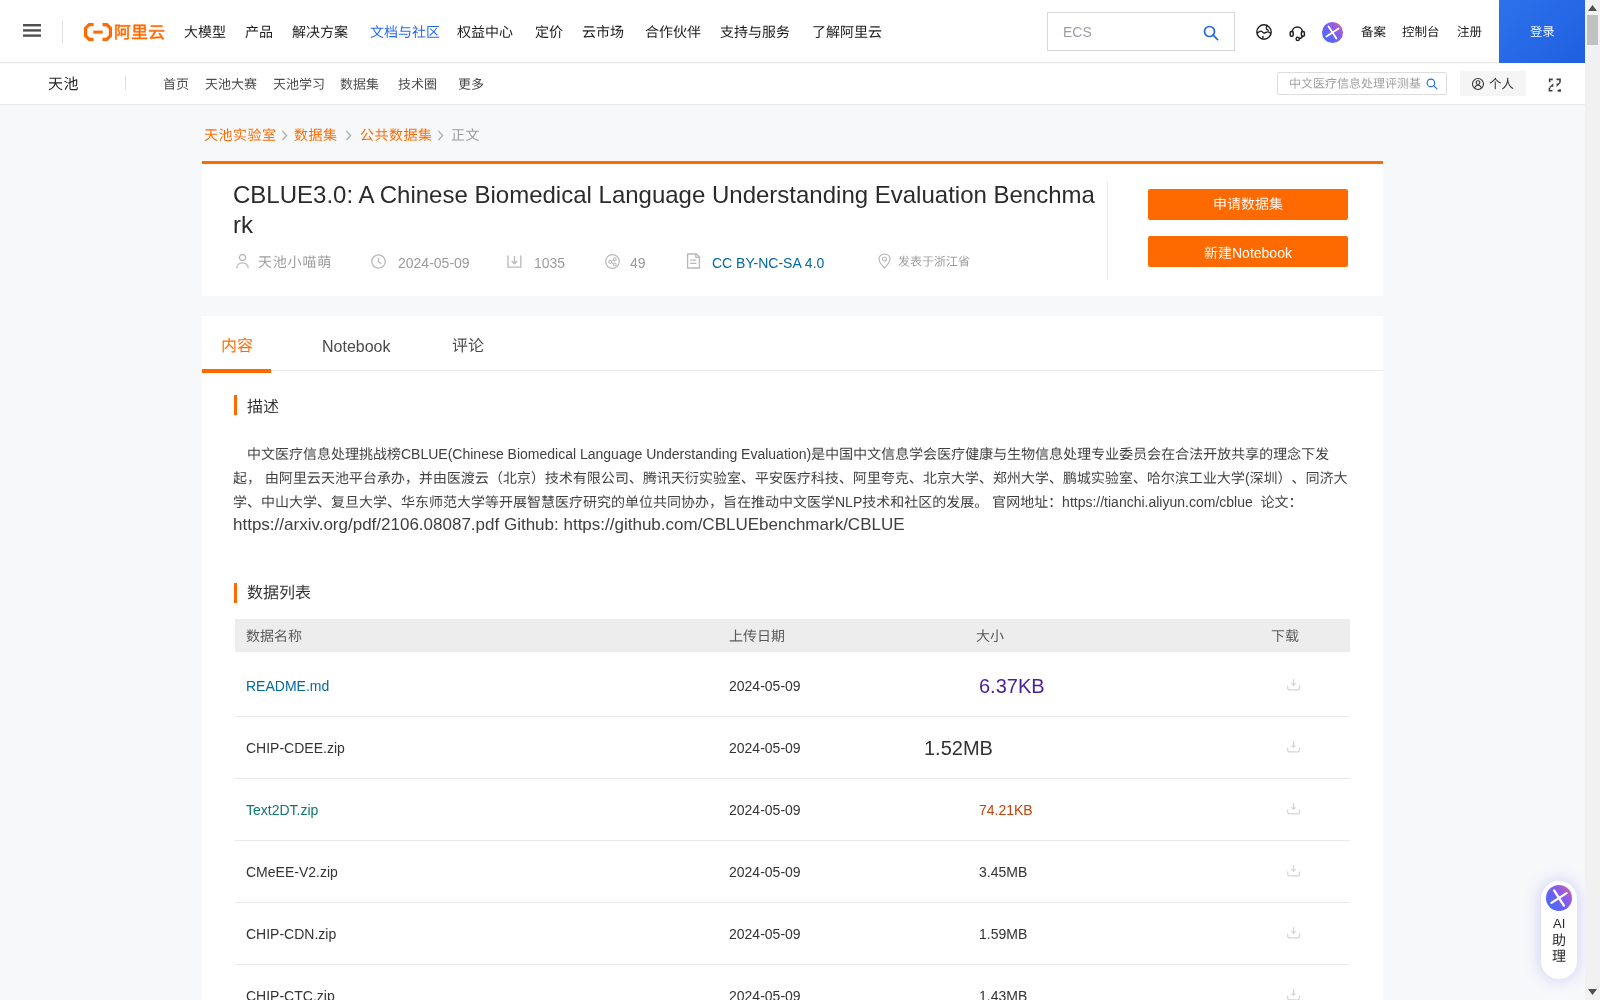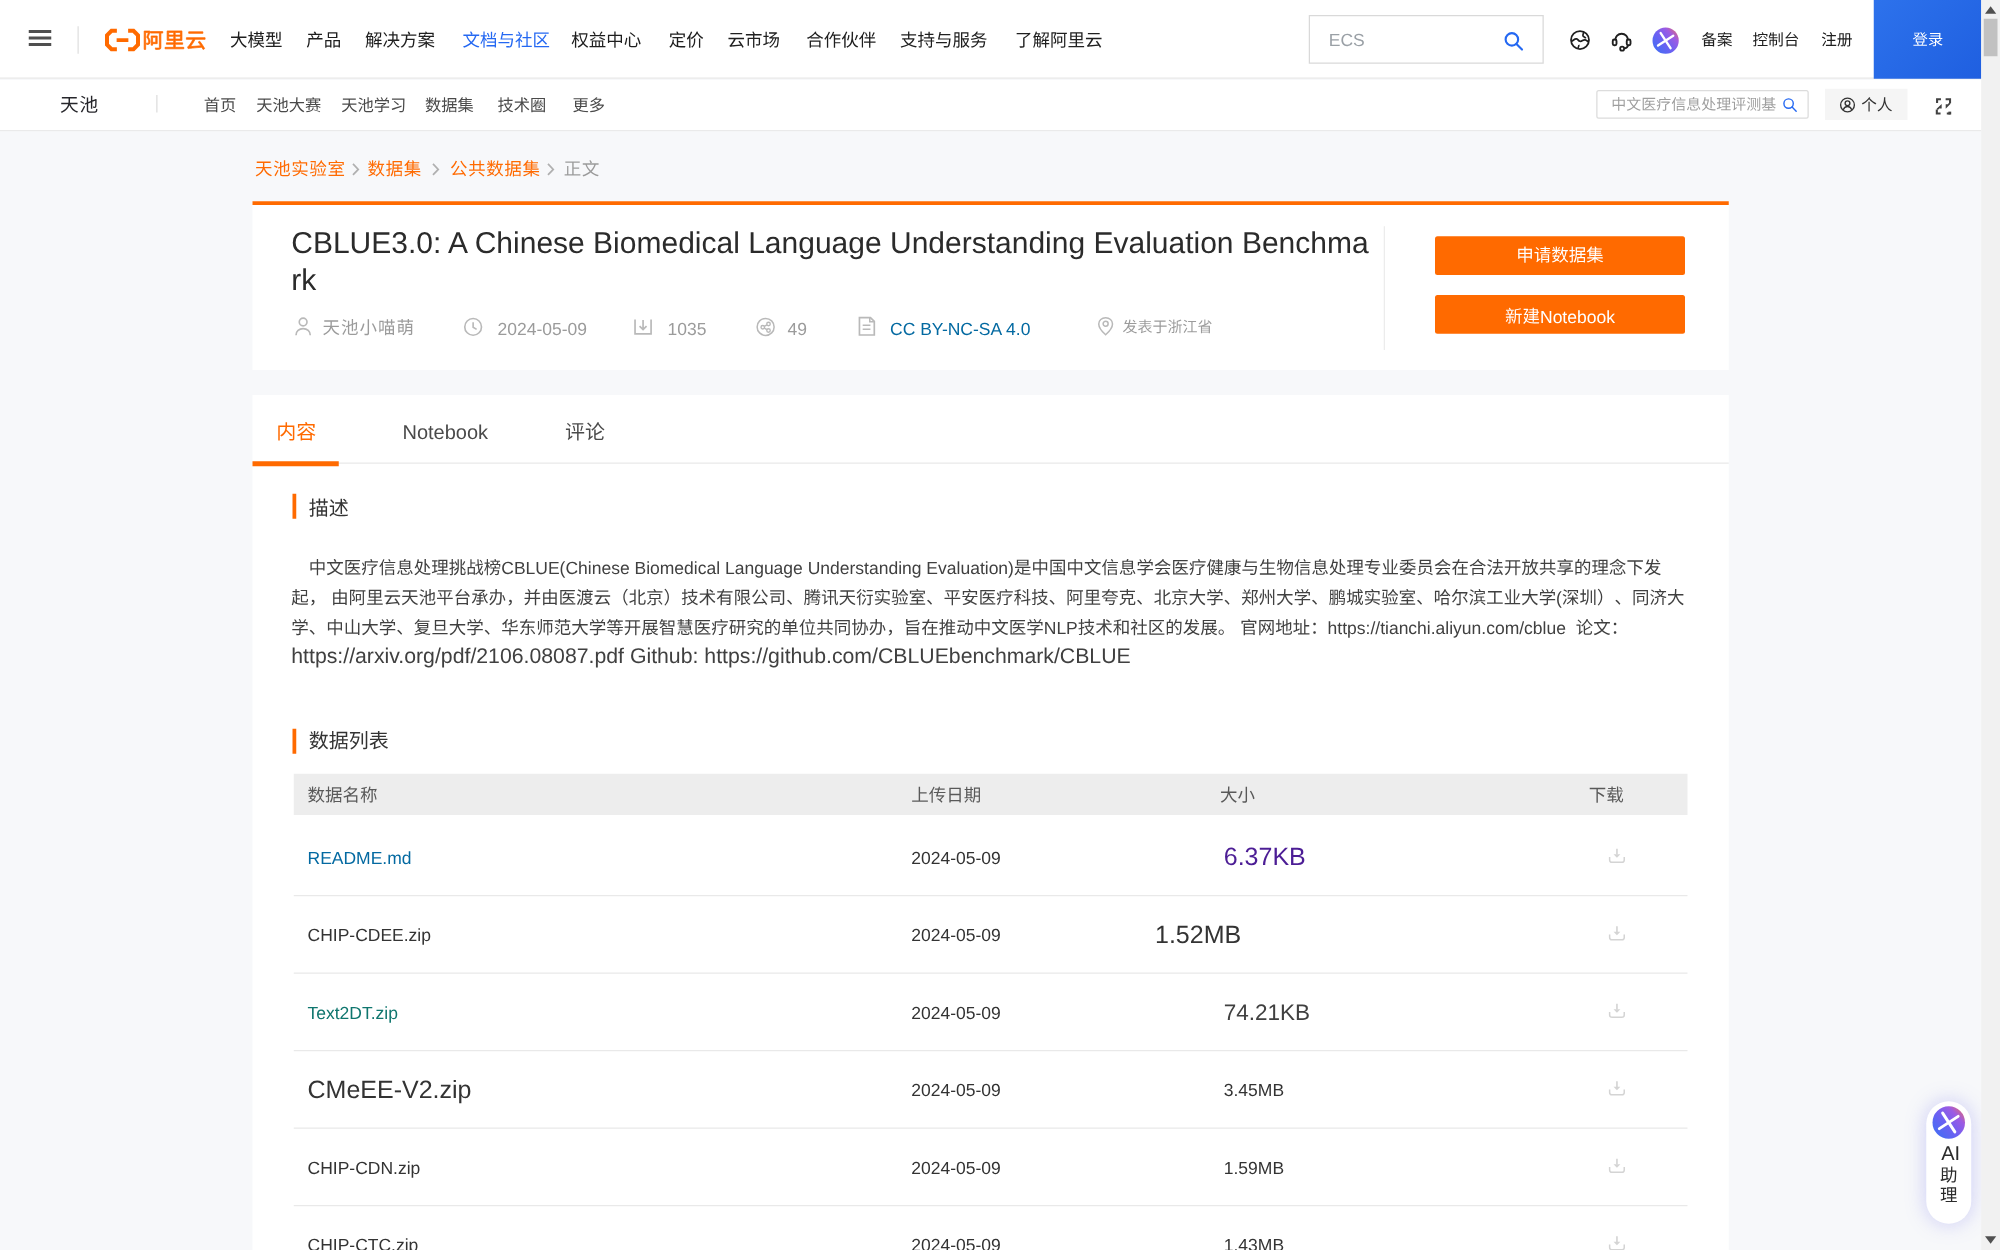--- a/index.html
+++ b/index.html
@@ -843,28 +843,28 @@
 <div style="position:absolute;left:729px;top:740px;font-size:14px;line-height:16.2px;color:#333;white-space:nowrap">2024-05-09</div>
 <div style="position:absolute;left:924px;top:740px;font-size:20px;line-height:16.2px;color:#333;white-space:nowrap">1.52MB</div>
 <svg style="position:absolute;left:1287px;top:741px" width="13" height="13" viewBox="0 0 13 13" fill="none">
     <rect x="5.9" y="0" width="1.3" height="4.6" fill="#d4d4d4"></rect>
     <path d="M3.8 4.3h5.5L6.55 7.2z" fill="#d4d4d4"></path>
     <path d="M0.7 6.6v2.3a1.9 1.9 0 0 0 1.9 1.9h7.9a1.9 1.9 0 0 0 1.9-1.9V6.6" stroke="#d4d4d4" stroke-width="1.2"></path>
   </svg>
 <div style="position:absolute;left:235px;top:778px;width:1115px;height:1px;background:#e9e9e9"></div>
 <div style="position:absolute;left:246px;top:802px;font-size:14px;line-height:16.2px;color:#0f766e;white-space:nowrap">Text2DT.zip</div>
 <div style="position:absolute;left:729px;top:802px;font-size:14px;line-height:16.2px;color:#333;white-space:nowrap">2024-05-09</div>
-<div style="position:absolute;left:979px;top:802px;font-size:18px;line-height:16.2px;color:#404040;white-space:nowrap">74.21KB</div>
+<div style="position:absolute;left:979px;top:802px;font-size:14px;line-height:16.2px;color:#c2410c;white-space:nowrap">74.21KB</div>
 <svg style="position:absolute;left:1287px;top:803px" width="13" height="13" viewBox="0 0 13 13" fill="none">
     <rect x="5.9" y="0" width="1.3" height="4.6" fill="#d4d4d4"></rect>
     <path d="M3.8 4.3h5.5L6.55 7.2z" fill="#d4d4d4"></path>
     <path d="M0.7 6.6v2.3a1.9 1.9 0 0 0 1.9 1.9h7.9a1.9 1.9 0 0 0 1.9-1.9V6.6" stroke="#d4d4d4" stroke-width="1.2"></path>
   </svg>
 <div style="position:absolute;left:235px;top:840px;width:1115px;height:1px;background:#e9e9e9"></div>
-<div style="position:absolute;left:246px;top:864px;font-size:20px;line-height:16.2px;color:#333;white-space:nowrap">CMeEE-V2.zip</div>
+<div style="position:absolute;left:246px;top:864px;font-size:14px;line-height:16.2px;color:#333;white-space:nowrap">CMeEE-V2.zip</div>
 <div style="position:absolute;left:729px;top:864px;font-size:14px;line-height:16.2px;color:#333;white-space:nowrap">2024-05-09</div>
 <div style="position:absolute;left:979px;top:864px;font-size:14px;line-height:16.2px;color:#333;white-space:nowrap">3.45MB</div>
 <svg style="position:absolute;left:1287px;top:865px" width="13" height="13" viewBox="0 0 13 13" fill="none">
     <rect x="5.9" y="0" width="1.3" height="4.6" fill="#d4d4d4"></rect>
     <path d="M3.8 4.3h5.5L6.55 7.2z" fill="#d4d4d4"></path>
     <path d="M0.7 6.6v2.3a1.9 1.9 0 0 0 1.9 1.9h7.9a1.9 1.9 0 0 0 1.9-1.9V6.6" stroke="#d4d4d4" stroke-width="1.2"></path>
   </svg>
 <div style="position:absolute;left:235px;top:902px;width:1115px;height:1px;background:#e9e9e9"></div>
 <div style="position:absolute;left:246px;top:926px;font-size:14px;line-height:16.2px;color:#333;white-space:nowrap">CHIP-CDN.zip</div>
 <div style="position:absolute;left:729px;top:926px;font-size:14px;line-height:16.2px;color:#333;white-space:nowrap">2024-05-09</div>
@@ -893,21 +893,21 @@
         <stop offset=".92" stop-color="#CC6693"></stop>
         <stop offset="1" stop-color="#E57360"></stop>
       </linearGradient>
     </defs>
     <circle cx="13.0" cy="13.0" r="13.0" fill="url(#aig26)"></circle>
     <g transform="rotate(-33 13.0 13.0)">
       <rect x="2.86" y="11.83" width="20.28" height="2.34" rx="1.17" fill="#fff"></rect>
       <rect x="11.83" y="2.86" width="2.34" height="20.28" rx="1.17" fill="#fff"></rect>
     </g>
   </svg>
-<div style="position:absolute;left:1553px;top:916px;font-size:16px;line-height:15.1px;color:#2b2b2b;white-space:nowrap">AI</div>
+<div style="position:absolute;left:1553px;top:916px;font-size:13px;line-height:15.1px;color:#2b2b2b;white-space:nowrap">AI</div>
 <svg style="position:absolute;left:1552px;top:928.8px;" width="17" height="20" viewBox="0 0 17 20">
     <g transform="translate(0 16.0) scale(0.070000 -0.070000)" fill="#2b2b2b">
       <use href="#u52A9" x="0.0"></use>
     </g>
   </svg>
 <svg style="position:absolute;left:1552px;top:944.8px;" width="17" height="20" viewBox="0 0 17 20">
     <g transform="translate(0 16.0) scale(0.070000 -0.070000)" fill="#2b2b2b">
       <use href="#u7406" x="0.0"></use>
     </g>
   </svg>

